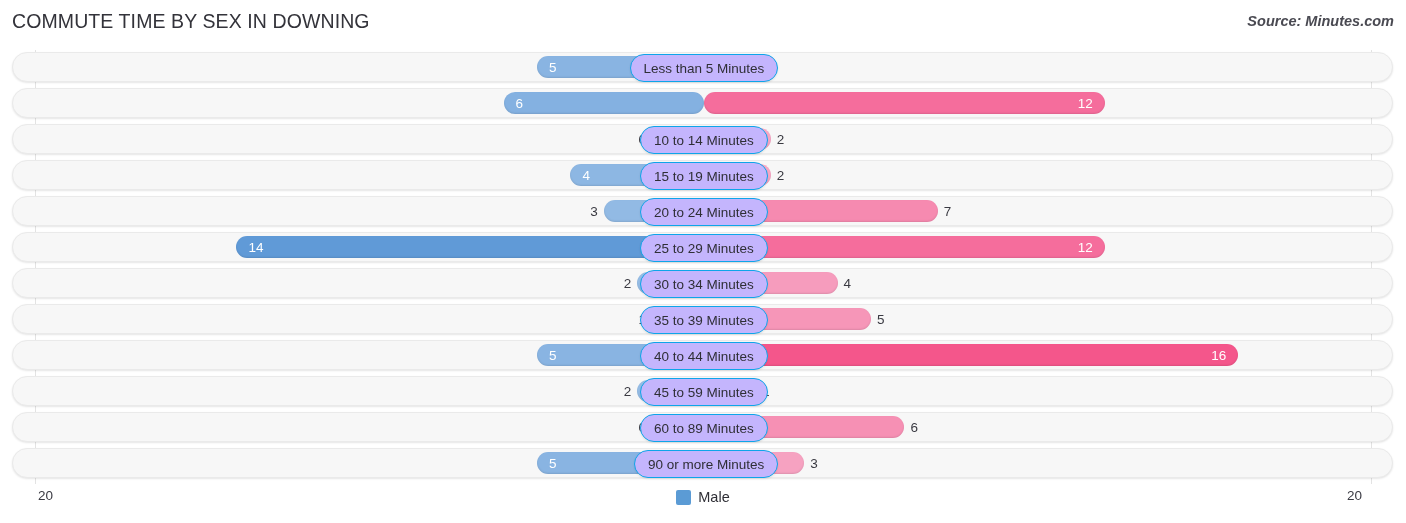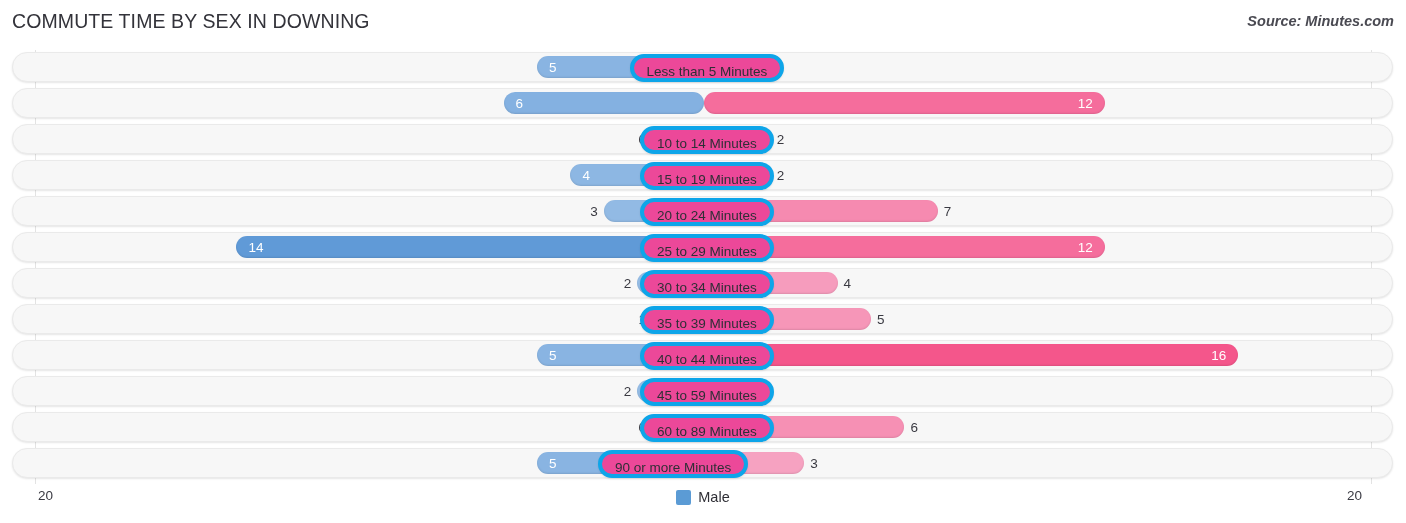--- a/index.html
+++ b/index.html
@@ -51,22 +51,22 @@
   .val {
     position: absolute; top: 0; height: 30px; line-height: 30px;
     font-size: 13.5px; color: #3a3a42; white-space: nowrap;
   }
   .val-out-left  { text-align: right; }
   .val-out-right { text-align: left; }
   .val-in { color: #ffffff; }
 
   .cat-pill {
     position: absolute; top: 1px; height: 28px; line-height: 28px;
-    background: #ec4899;
-    border: 4px solid #0ea5e9;
+    background: #c4b5fd;
+    border: 1px solid #0ea5e9;
     border-radius: 14px;
     font-size: 13.5px; color: #2f2f36;
     text-align: center; white-space: nowrap;
     padding: 0 13px;
     box-shadow: 0 1px 2px rgba(0,0,0,.09);
   }
 
   
   #footer { position: absolute; left: 0; top: 484px; width: 1288px; height: 39px; }
   .axis-tick {
@@ -169,21 +169,21 @@
         <div class="bar bar-female" style="left: 691px; width: 200.4px; background: rgb(246, 144, 180);"></div>
         <div class="val val-out-left" style="left: 593px; width: 40px;">0</div>
         <div class="val val-out-right" style="left: 897.4px; width: 40px;">6</div>
         <div class="cat-pill" style="left: 627px;">60 to 89 Minutes</div>
       </div>
       <div class="row" style="top: 398px;">
         <div class="bar bar-male" style="left: 524px; width: 167px; background: rgb(137, 180, 226);"></div>
         <div class="bar bar-female" style="left: 691px; width: 100.2px; background: rgb(246, 162, 193);"></div>
         <div class="val val-in" style="left: 536px; width: 40px; text-align: left;">5</div>
         <div class="val val-out-right" style="left: 797.2px; width: 40px;">3</div>
-        <div class="cat-pill" style="left: 585px;">90 or more Minutes</div>
+        <div class="cat-pill" style="left: 621px;">90 or more Minutes</div>
       </div>
     </div>
 
   <div id="footer">
     <div class="axis-tick" id="tick-left">20</div>
     <div class="axis-tick" id="tick-right">20</div>
     <div id="legend">
       <div class="legend-item">
         <span class="legend-swatch" style="background: rgb(91, 155, 213);"></span>
         <span class="legend-label">Male</span>

